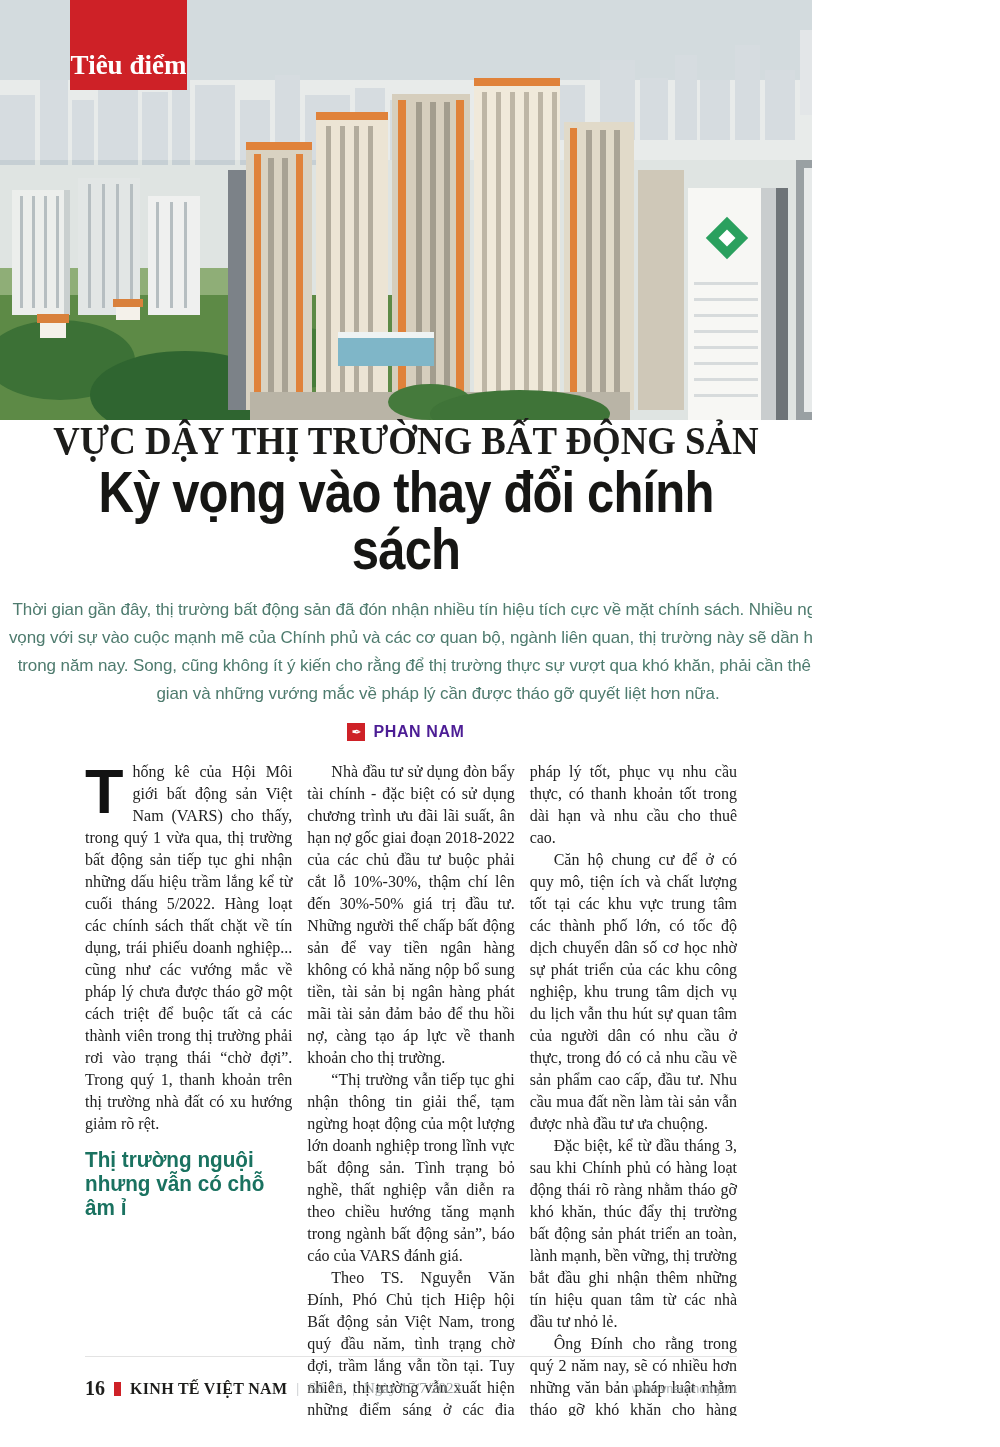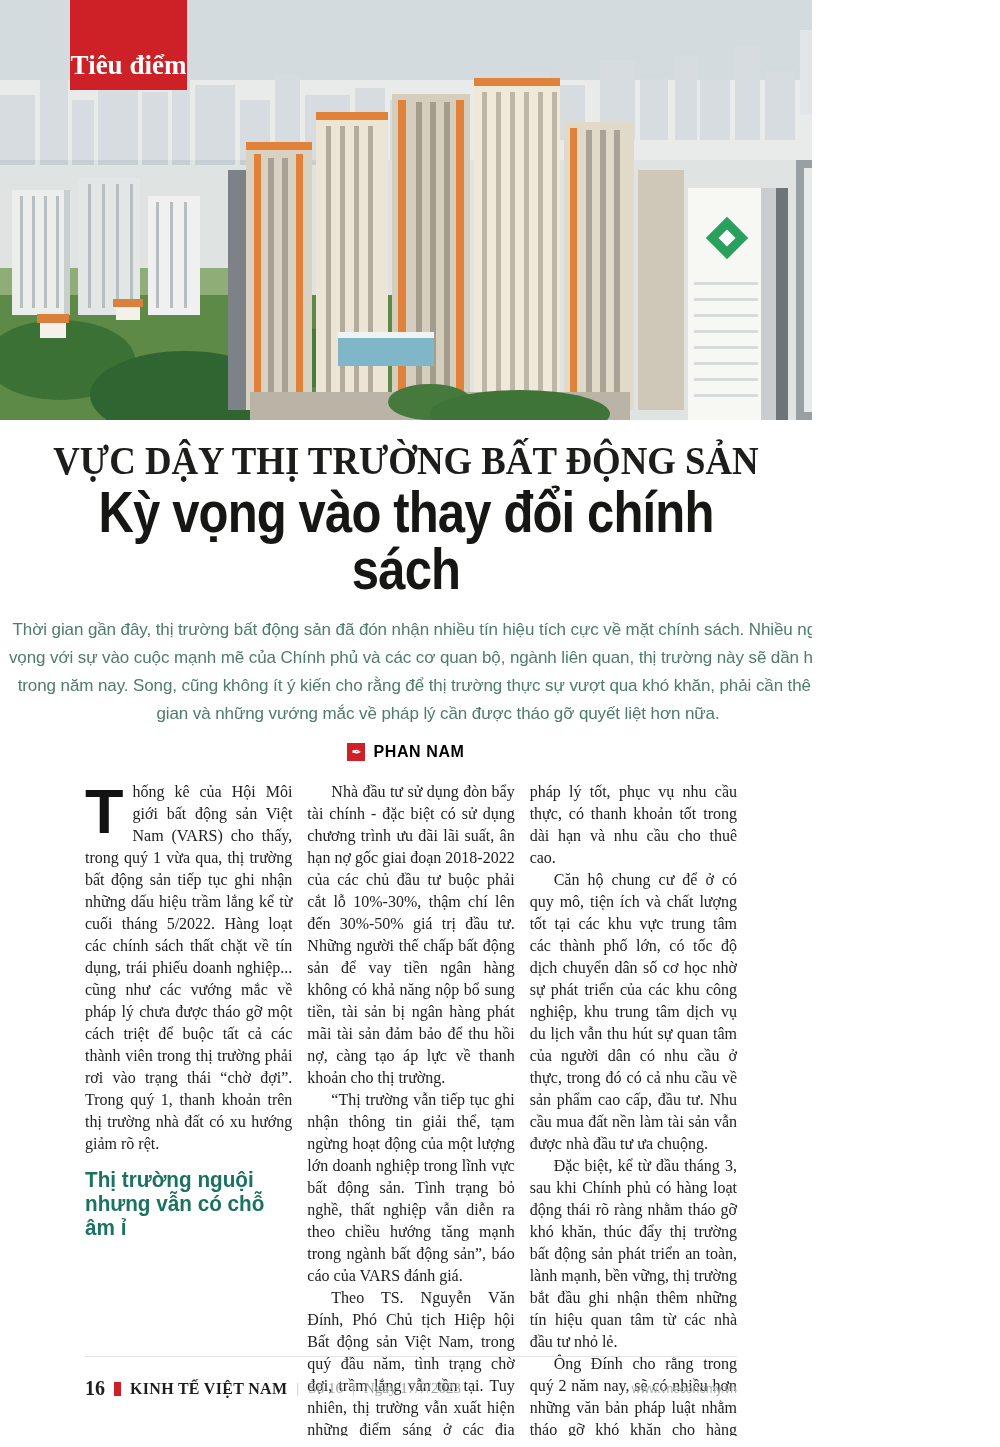--- a/index.html
+++ b/index.html
@@ -6,35 +6,35 @@
   .page{position:relative;width:812px;height:1447px;background:#ffffff;overflow:hidden;}
 
   
   .hero{position:relative;width:1000px;height:420px;overflow:hidden;background:#dfe4e3;}
   .hero svg{display:block;width:1000px;height:420px;}
   .kicker{position:absolute;left:70px;top:0;width:117px;height:90px;background:#ce2127;
           display:flex;align-items:flex-end;justify-content:center;padding-bottom:9px;box-sizing:border-box;}
   .kicker span{font-family:"Liberation Serif",serif;font-weight:700;font-size:27px;color:#ffffff;}
 
   
-  .headlines{text-align:center;margin-top:20px;}
+  .headlines{text-align:center;margin-top:0;}
   .overline{margin:0;font-family:"Liberation Serif",serif;font-weight:700;font-size:40px;
             color:#1d1d1b;transform:scaleX(.92);transform-origin:center;line-height:1.05;}
   .main-head{margin:2px 0 0;font-family:"Liberation Sans",sans-serif;font-weight:700;font-size:57px;
              color:#161614;transform:scaleX(.86);transform-origin:center;letter-spacing:-1px;line-height:1.0;}
 
   
   .lede{width:876px;margin:18px auto 12px;text-align:center;font-family:"Liberation Sans",sans-serif;
         font-size:17px;line-height:28px;color:#4e7b6e;letter-spacing:-0.1px;}
 
   
   .byline{display:flex;justify-content:center;align-items:center;gap:8px;margin-top:15px;}
   .pen-box{width:18px;height:18px;background:#ce2127;color:#ffffff;font-size:12px;line-height:18px;
            display:flex;align-items:center;justify-content:center;}
-  .author{font-family:"Liberation Sans",sans-serif;font-weight:700;font-size:16px;color:#000000;letter-spacing:.6px;}
+  .author{font-family:"Liberation Sans",sans-serif;font-weight:700;font-size:16px;color:#4c1d95;letter-spacing:.6px;}
 
   
   .columns{display:flex;gap:15px;padding:0 75px 0 85px;margin-top:20px;height:655px;overflow:hidden;
            font-family:"Liberation Serif",serif;font-size:16px;line-height:22px;color:#212121;text-align:justify;}
   .col{flex:1;min-width:0;}
   .col p{margin:0;}
   .col p.indent{text-indent:24px;}
   .dropcap{float:left;font-family:"Liberation Sans",sans-serif;font-weight:700;font-size:63px;
            line-height:50px;padding:5px 9px 2px 0;color:#121212;}
   .subhead{margin:13px 0 8px;font-family:"Liberation Sans",sans-serif;font-weight:700;font-size:22px;

